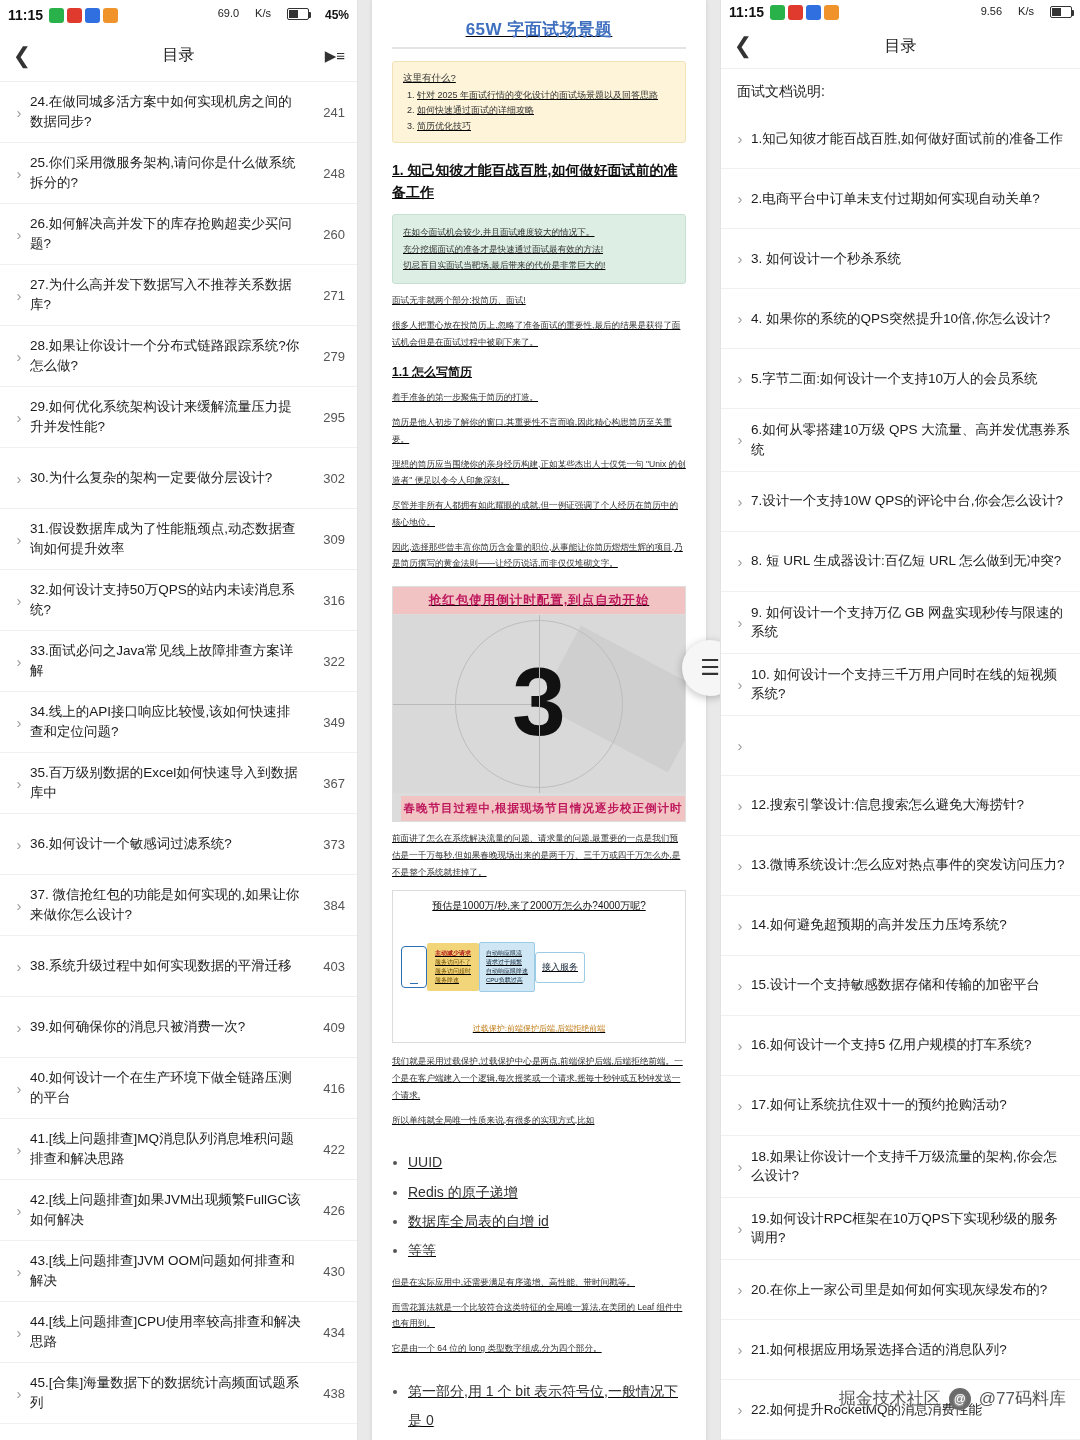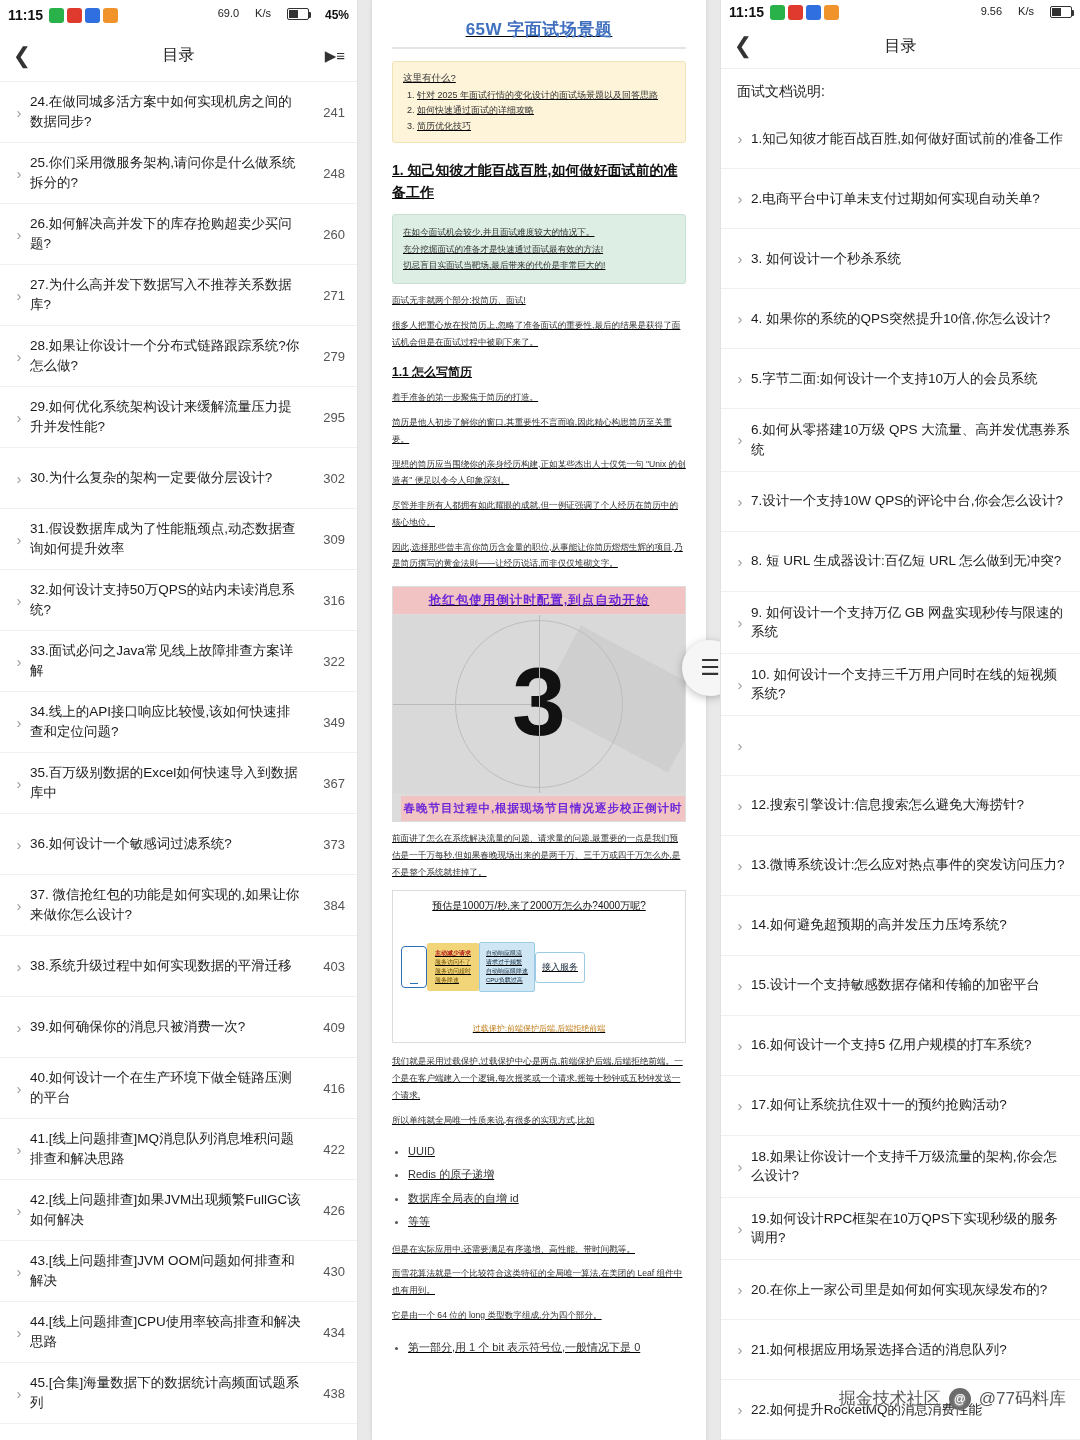--- a/index.html
+++ b/index.html
@@ -109,30 +109,30 @@
     margin: 16px 0 10px 0;
   }
   .doc-green {
     background: #ddeee4; border: 1px solid #c7e0d2; border-radius: 3px;
     padding: 9px 10px; font-size: 8.6px; line-height: 1.95; color: #333;
   }
   .doc-p {
     font-size: 8.6px; line-height: 1.95; color: #333; margin: 8px 0;
   }
   .doc-h3 { font-size: 12px; font-weight: 700; color: #111; margin: 14px 0 8px; }
-  .doc-ul { margin: 12px 0 4px 16px; font-size: 11px; line-height: 2.1; color: #333; }
+  .doc-ul { margin: 20px 0 4px 16px; font-size: 14px; line-height: 2.1; color: #333; }
   .doc-ul li::marker { color: #555; }
 
   
   .fig-count {
     margin: 14px 0 6px; border: 1px solid #ddd; background: #dcdcdc;
     position: relative; height: 236px; overflow: hidden;
   }
   .fc-bar {
-    background: #f2c3c3; color: #6d28d9; font-weight: 700;
+    background: #f2c3c3; color: #be185d; font-weight: 700;
     text-align: center; font-size: 12.5px; padding: 5px 0; letter-spacing: 1px;
   }
   .fc-bar.bottom { position: absolute; left: 8px; right: 0; bottom: 0; font-size: 11.5px; }
   .fc-body { position: absolute; top: 28px; bottom: 28px; left: 0; right: 0; background: #d9d9d9; }
   .fc-body::before, .fc-body::after {
     content: ""; position: absolute; background: #b9b9b9;
   }
   .fc-body::before { left: 0; right: 0; top: 50%; height: 1px; }
   .fc-body::after { top: 0; bottom: 0; left: 50%; width: 1px; }
   .fc-circle {

